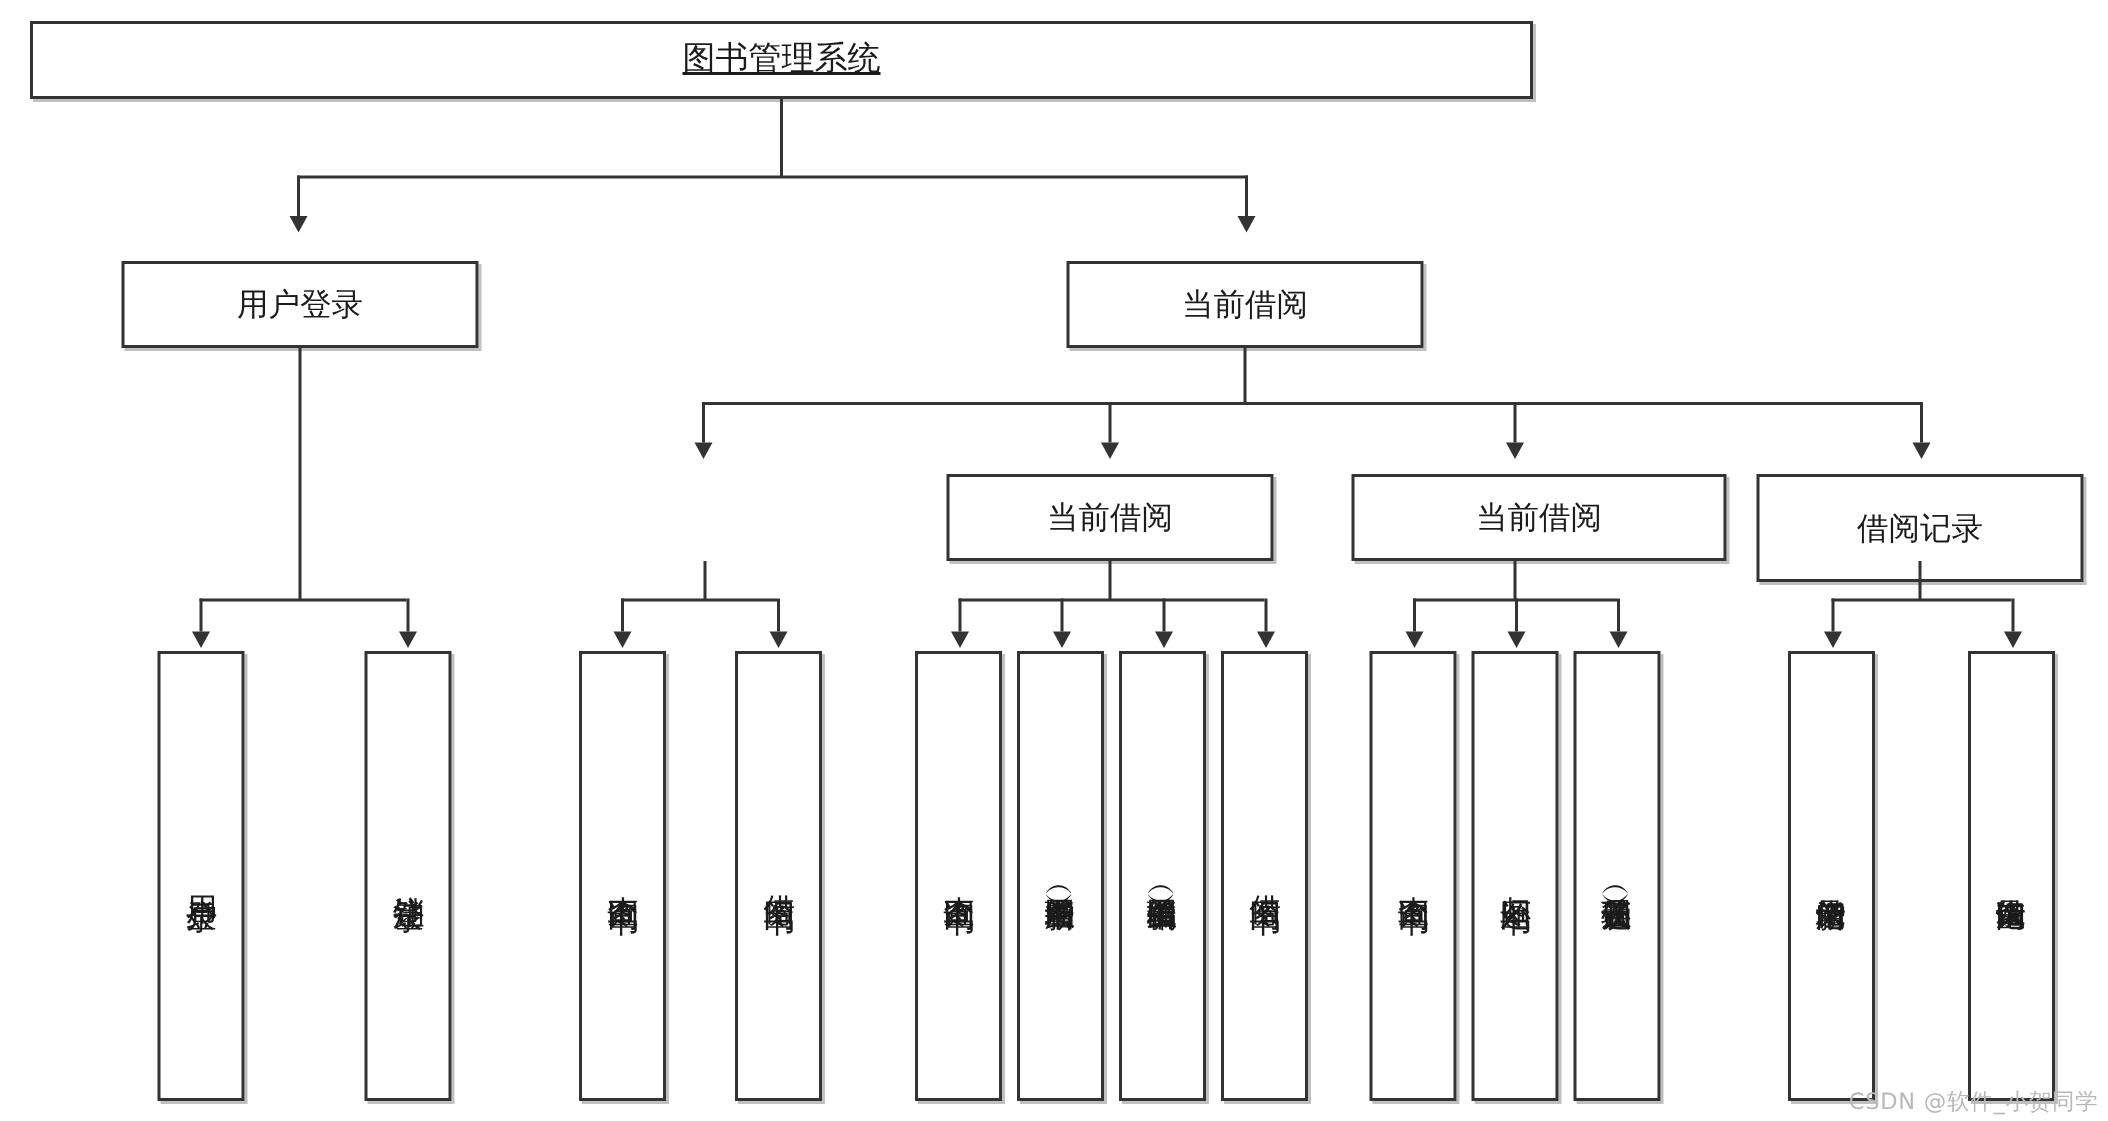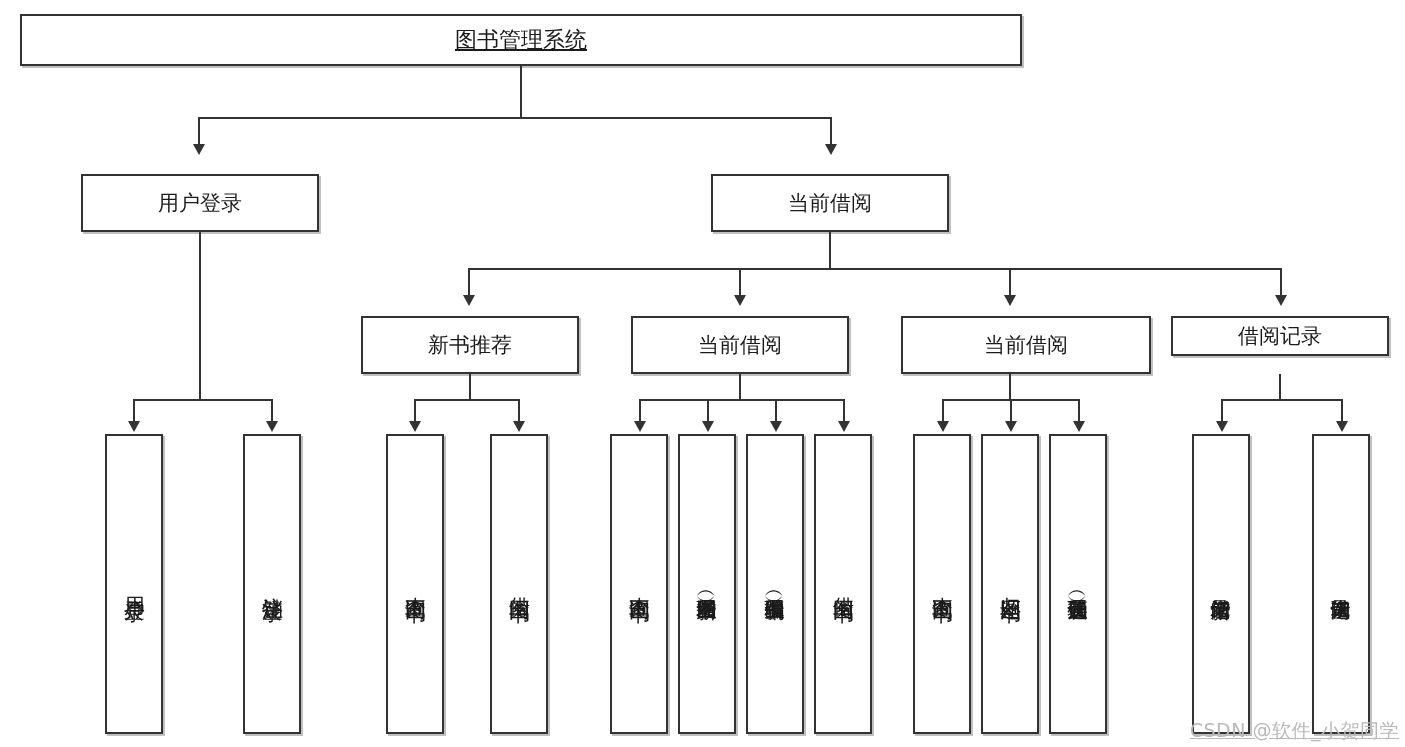--- a/index.html
+++ b/index.html
@@ -71,26 +71,25 @@
     border-left:6px solid transparent;
     border-right:6px solid transparent;
     border-top:11px solid #333333;
   }
 
   
   #watermark{
     position:absolute;
     right:6px;
     bottom:3px;
-    font-size:19px;
+    font-size:15px;
     color:#b9b9b9;
     letter-spacing:0.5px;
     white-space:nowrap;
     pointer-events:none;
-    text-decoration:underline;
   }
 </style>
 </head>
 <body>
 
 <div id="canvas">
 
   <div class="node root" style="left:20px;top:14px;width:1002px;height:52px;text-decoration:underline;">
     <span>图书管理系统</span>
   </div>
@@ -122,30 +121,27 @@
   <div class="hline" style="left:468px;top:268px;width:812px;"></div>
   <div class="vline" style="left:468px;top:268px;height:27px;"></div>
   <div class="vline" style="left:739px;top:268px;height:27px;"></div>
   <div class="vline" style="left:1009px;top:268px;height:27px;"></div>
   <div class="vline" style="left:1280px;top:268px;height:27px;"></div>
   <div class="arrow" style="left:463px;top:295px;"></div>
   <div class="arrow" style="left:734px;top:295px;"></div>
   <div class="arrow" style="left:1004px;top:295px;"></div>
   <div class="arrow" style="left:1275px;top:295px;"></div>
 
-  <div class="node branch" style="left:361px;top:316px;width:218px;height:58px;">
-    <span>新书推荐</span>
-  </div>
   <div class="node branch" style="left:631px;top:316px;width:218px;height:58px;">
     <span>当前借阅</span>
   </div>
   <div class="node branch" style="left:901px;top:316px;width:250px;height:58px;">
     <span>当前借阅</span>
   </div>
-  <div class="node branch" style="left:1171px;top:316px;width:218px;height:40px;">
+  <div class="node branch" style="left:1171px;top:316px;width:218px;height:72px;">
     <span>借阅记录</span>
   </div>
 
   <div class="vline" style="left:469px;top:374px;height:26px;"></div>
   <div class="hline" style="left:414px;top:399px;width:104px;"></div>
   <div class="vline" style="left:414px;top:399px;height:22px;"></div>
   <div class="vline" style="left:518px;top:399px;height:22px;"></div>
   <div class="arrow" style="left:409px;top:421px;"></div>
   <div class="arrow" style="left:513px;top:421px;"></div>
 

